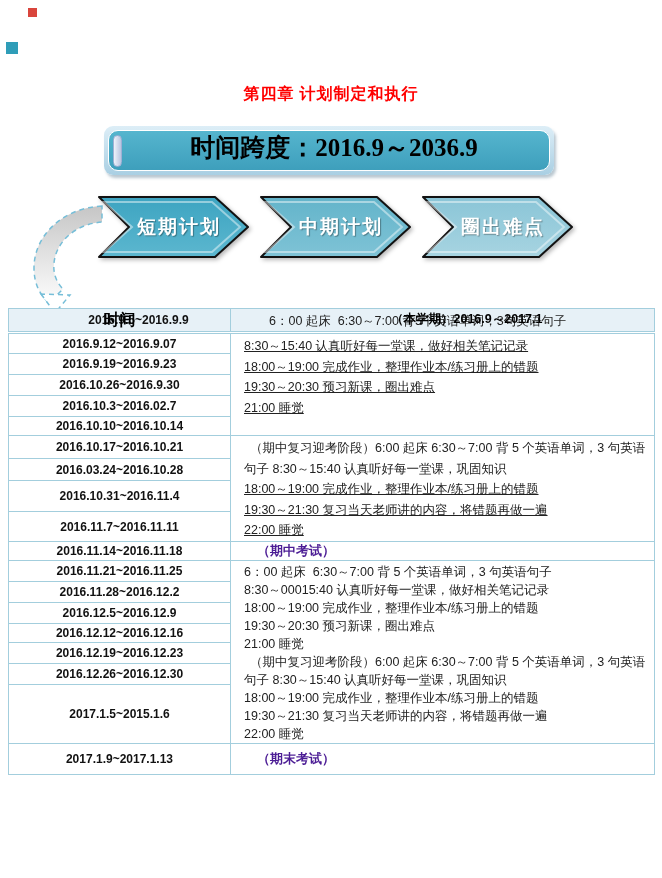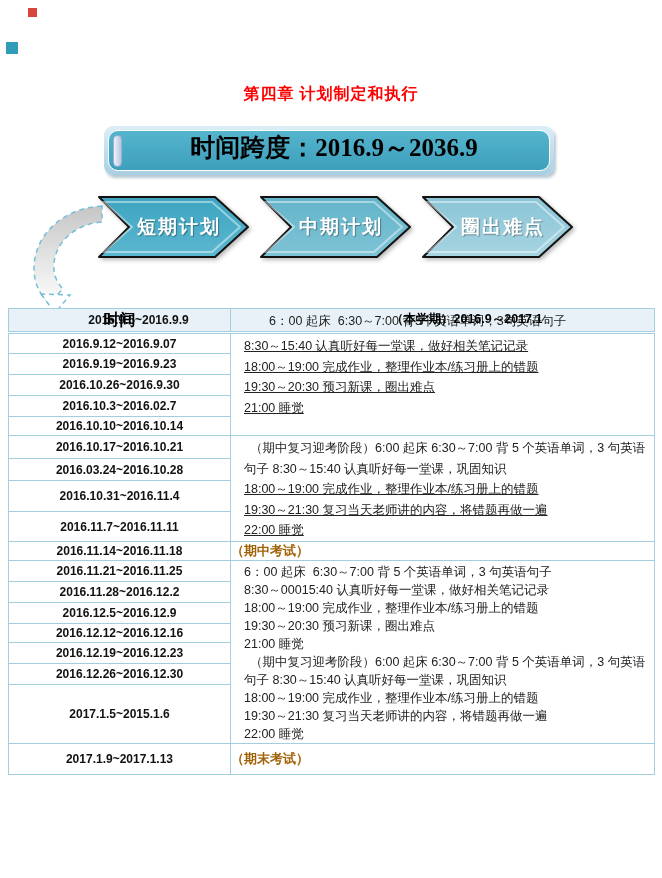--- a/index.html
+++ b/index.html
@@ -47,22 +47,22 @@
             font-size:12.5px; color:#222; }
   .plan-table td { border:1px solid #a3cedd; overflow:hidden; }
   td.date { width:222px; text-align:center; vertical-align:middle;
             font-weight:bold; font-size:12px; color:#111; }
   td.plan { vertical-align:top; padding:2px 4px 0 13px; }
   tr.hdr td { background:#e7f1f7; border-bottom:3px double #a3cedd; position:relative;padding-left:38px; }
   .ln  { line-height:20.6px; white-space:pre;text-decoration:underline; }
   .ln18 { line-height:18px; white-space:pre; }
   .para { line-height:20.6px; text-indent:6px; }
   .para18 { line-height:18px; text-indent:6px; }
-  td.exam { vertical-align:middle; 
-            color:#a16207; font-weight:bold; font-size:13px; }
+  td.exam { vertical-align:middle; padding-left:26px;
+            color:#4c1d95; font-weight:bold; font-size:13px; }
   .ov-time { position:absolute; left:50%; top:50%; transform:translate(-50%,-50%);
             font-weight:bold; font-size:16px; color:#000; }
   .ov-sem  { position:absolute; left:160px; top:2px;
             font-weight:bold; font-size:12.5px; color:#000; white-space:pre; }
   .hdr-line { position:relative; line-height:20px; white-space:pre; }
 </style>
 </head>
 <body>
 
 <div class="page">

